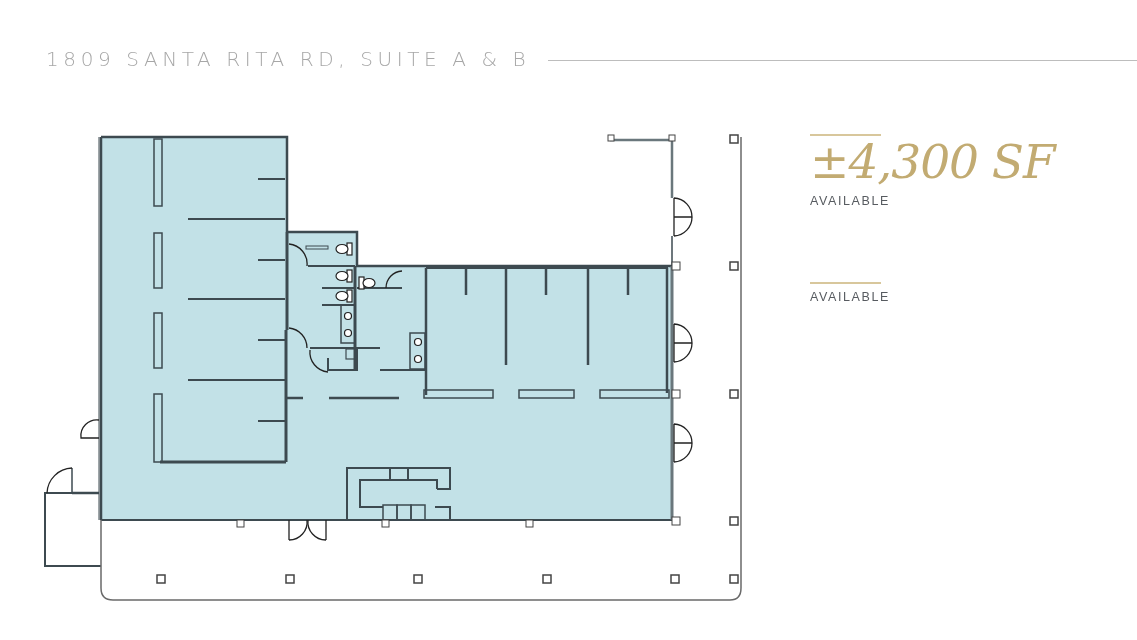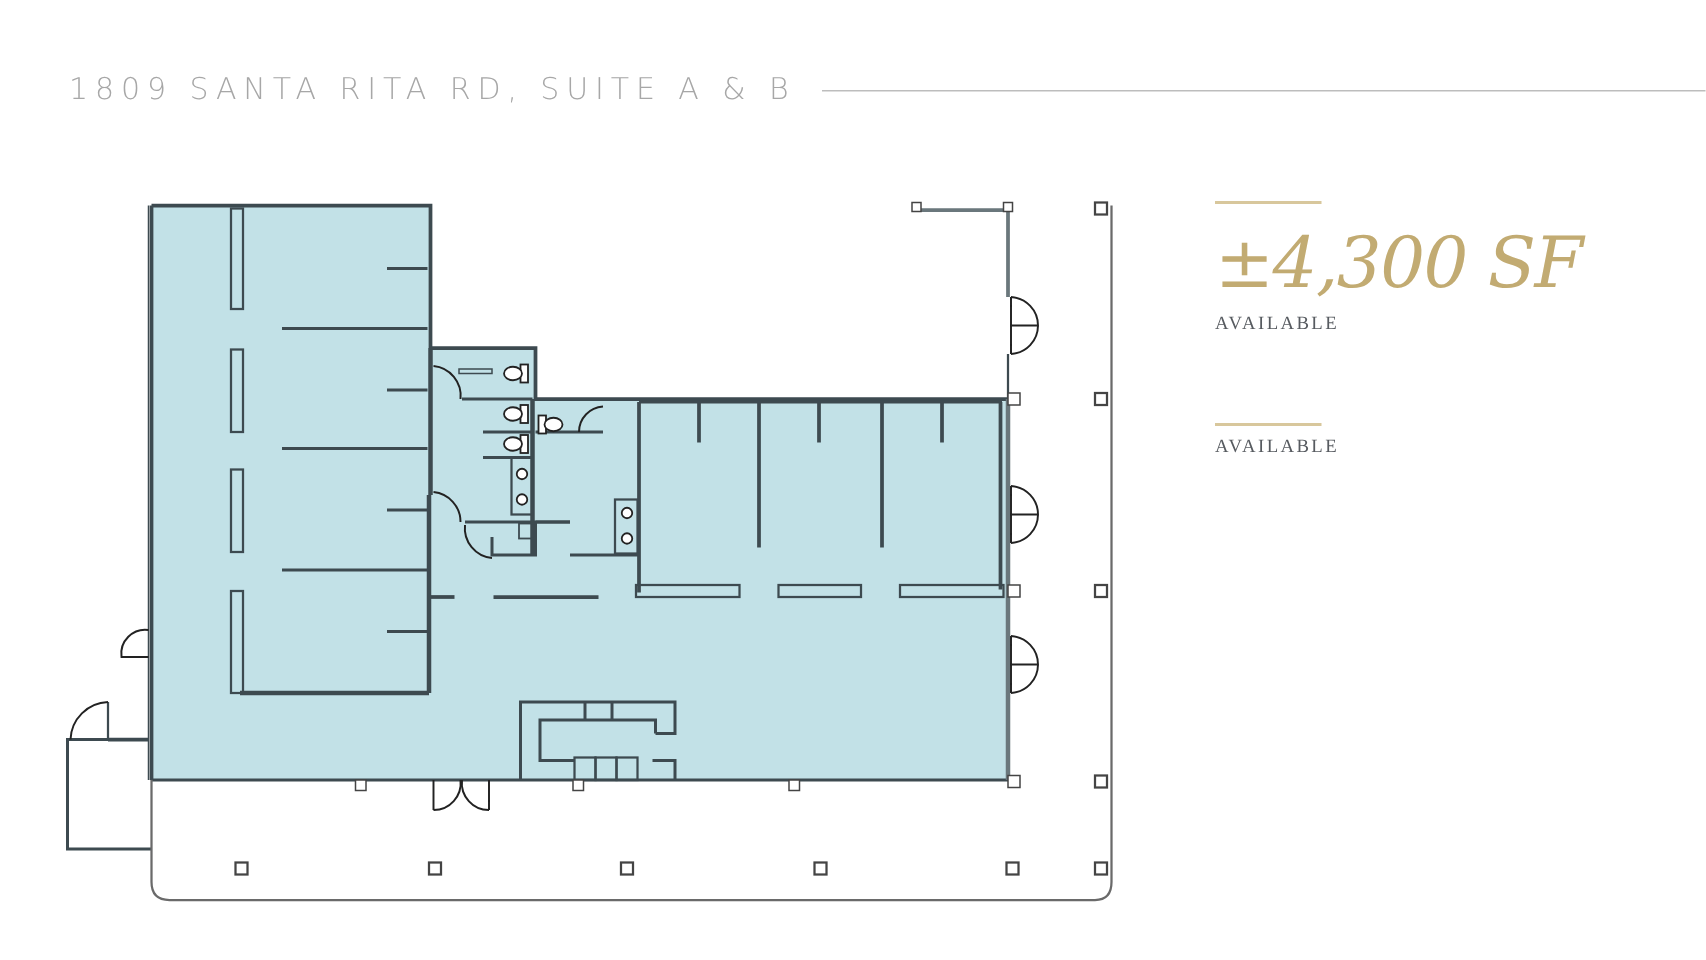--- a/index.html
+++ b/index.html
@@ -4,22 +4,22 @@
 <style>
   html, body { margin:0; padding:0; background:#ffffff; }
   body { width:1137px; height:640px; position:relative; overflow:hidden; font-family:"DejaVu Sans", sans-serif; }
   .header { position:absolute; left:46px; top:44px; right:0; height:30px; display:flex; align-items:center; }
   .header-title { font-family:"DejaVu Sans", sans-serif; font-size:20px; letter-spacing:4.6px; color:#a7a7a7; font-weight:300; white-space:nowrap; }
   .header-rule { flex:1; height:1px; background:#bdbdbd; margin-left:18px; margin-top:2px; }
   .plan { position:absolute; left:0; top:0; width:780px; height:640px; }
   .stats { position:absolute; left:810px; top:134px; width:320px; }
   .stat { position:relative; height:148px; }
   .stat-rule { width:71px; height:2px; background:#d8c79c; }
-  .stat-value { font-family:"DejaVu Serif", serif; font-style:italic; font-weight:300; font-size:47px; color:#c2ab72; margin-top:14px; line-height:52px; letter-spacing:-1px; }
-  .stat-label { font-family:Liberation Serif, serif; font-size:12.5px; letter-spacing:1.6px; color:#575b60; margin-top:6px; }
+  .stat-value { font-family:"DejaVu Serif", serif; font-style:italic; font-weight:300; font-size:47px; color:#c2ab72; line-height:52px; letter-spacing:-1px; }
+  .stat-label { font-family:Liberation Sans, sans-serif; font-size:12.5px; letter-spacing:1.6px; color:#575b60; margin-top:6px; }
 </style>
 </head>
 <body>
 
 <div class="header">
   <span class="header-title">1809 SANTA RITA RD, SUITE A &amp; B</span>
   <span class="header-rule"></span>
 </div>
 
 <svg class="plan" viewBox="0 0 780 640" xmlns="http://www.w3.org/2000/svg">

